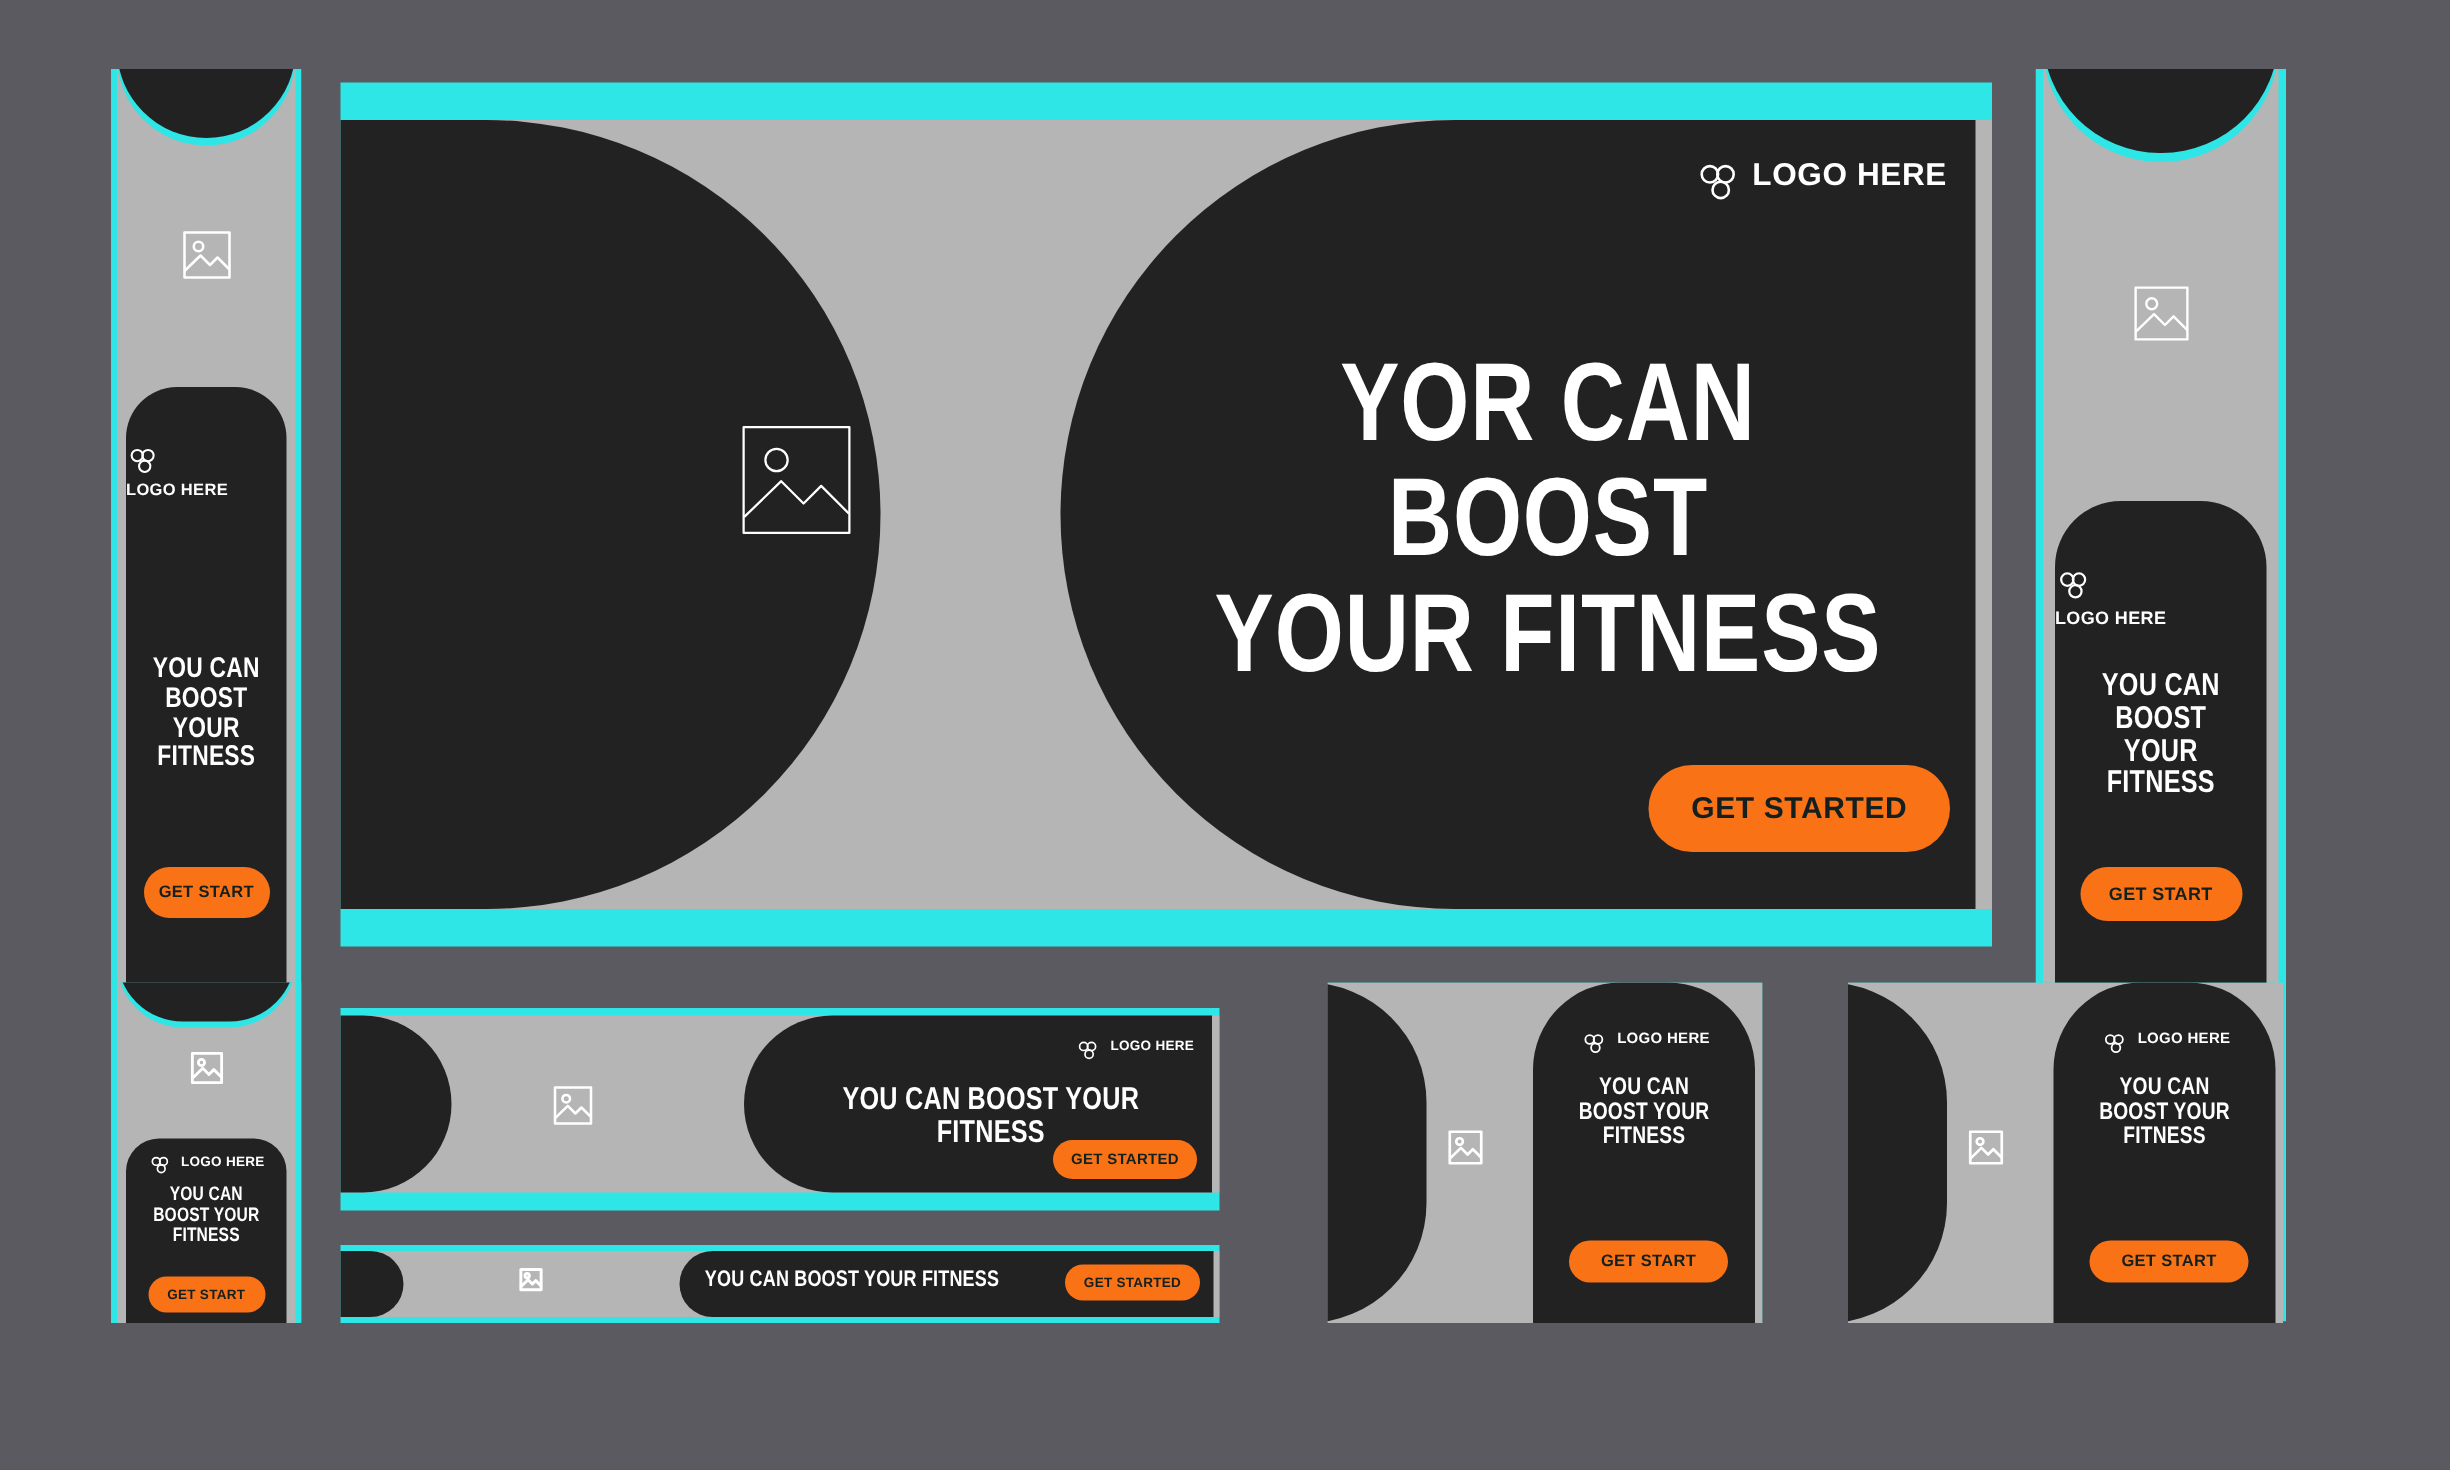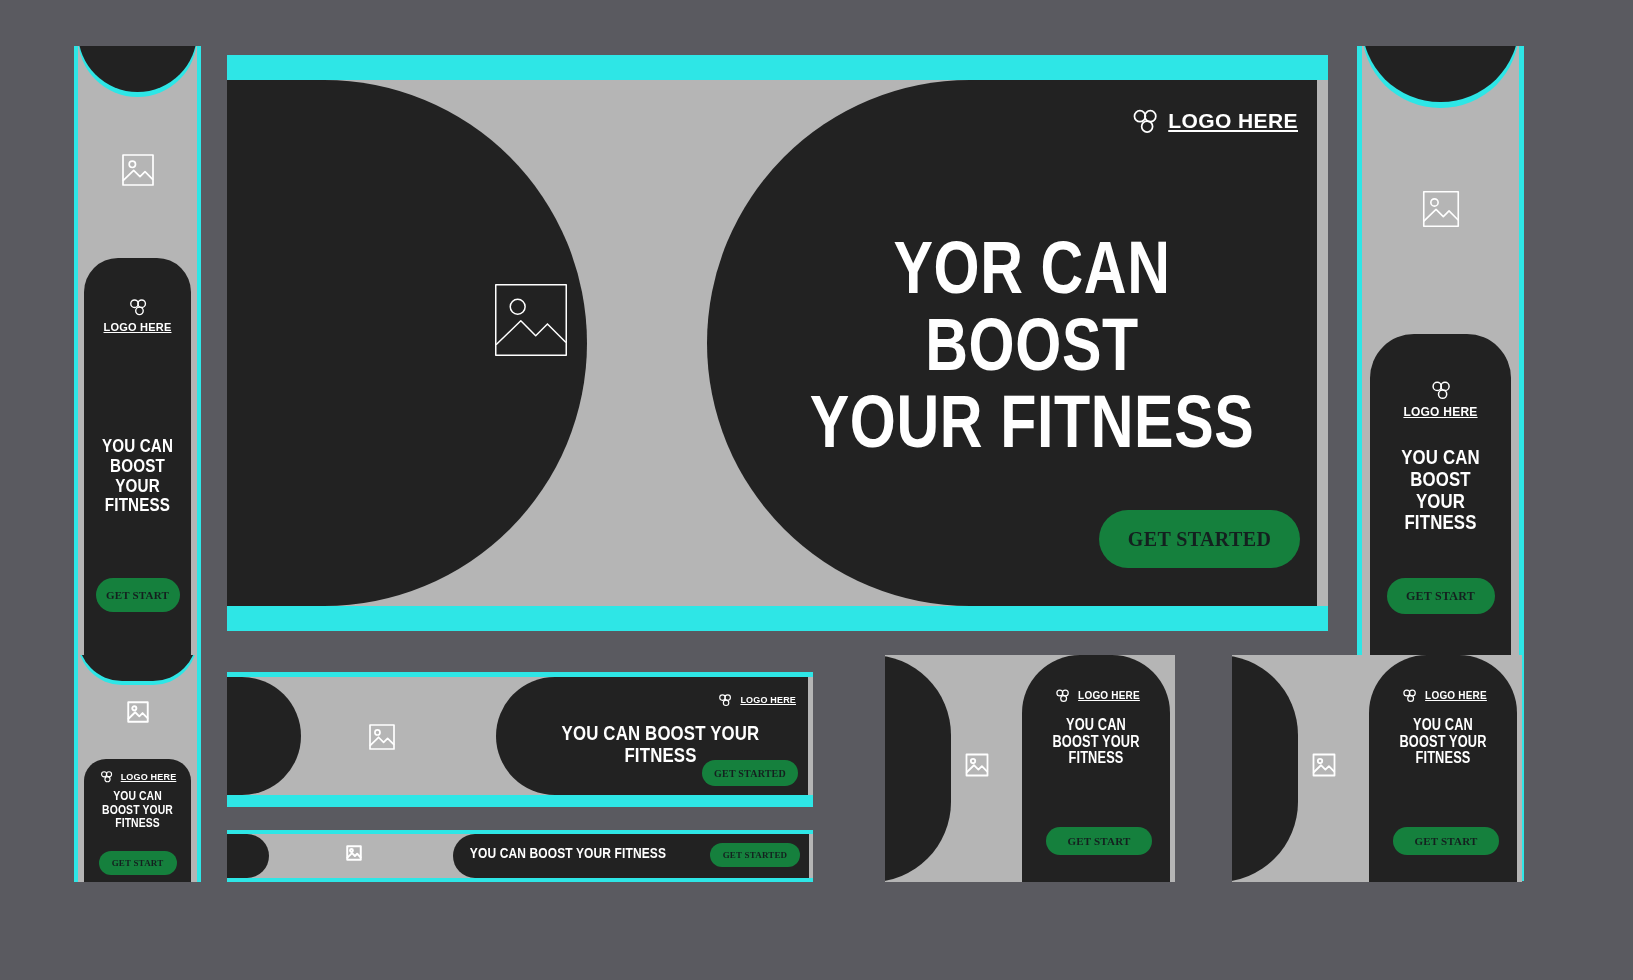--- a/index.html
+++ b/index.html
@@ -18,25 +18,24 @@
   
   .banner { position: absolute; overflow: hidden; }
 
   
   .img-icon { display: block; }
   .img-icon rect, .img-icon path, .img-icon circle { vector-effect: non-scaling-stroke; }
 
   
   .logo-lockup {
     display: flex;
-    align-items: center;
+    align-items: flex-start;
     justify-content: center;
     gap: 7px;
     color: #ffffff;
-    text-decoration: underline;
   }
   .logo-lockup.stacked {
     flex-direction: column;
     gap: 3px;
   }
   .logo-text {
     font-weight: 700;
     letter-spacing: 0.02em;
     white-space: nowrap;
     color: #ffffff;
@@ -50,32 +49,31 @@
     text-align: center;
     letter-spacing: 0.01em;
     line-height: 1.04;
     transform: scaleX(0.80);
     transform-origin: center center;
     white-space: pre-line;
   }
 
   
   .cta {
-    background: #15803d;
+    background: #f97316;
     color: #14201f;
     font-weight: 700;
     display: flex;
     align-items: center;
     justify-content: center;
     border-radius: 999px;
     white-space: nowrap;
     letter-spacing: 0.02em;
     border: none;
     cursor: pointer;
-    font-family: Liberation Serif, serif;
   }
 
   
   #sky-left { left: 74px; top: 46px; width: 127px; height: 835px; }
   #sky-left .frame  { position: absolute; inset: 0; background: #2ee6e6; }
   #sky-left .gray   { position: absolute; left: 4px; top: 0px; width: 119px; height: 835px;
                       background: #b5b5b5; }
   #sky-left .cap-top{ position: absolute; left: 4px; top: -46px; width: 119px; height: 92px;
                       background: #222222; border-radius: 0 0 60px 60px;
                       box-shadow: 0 5px 0 0 #2ee6e6; }

